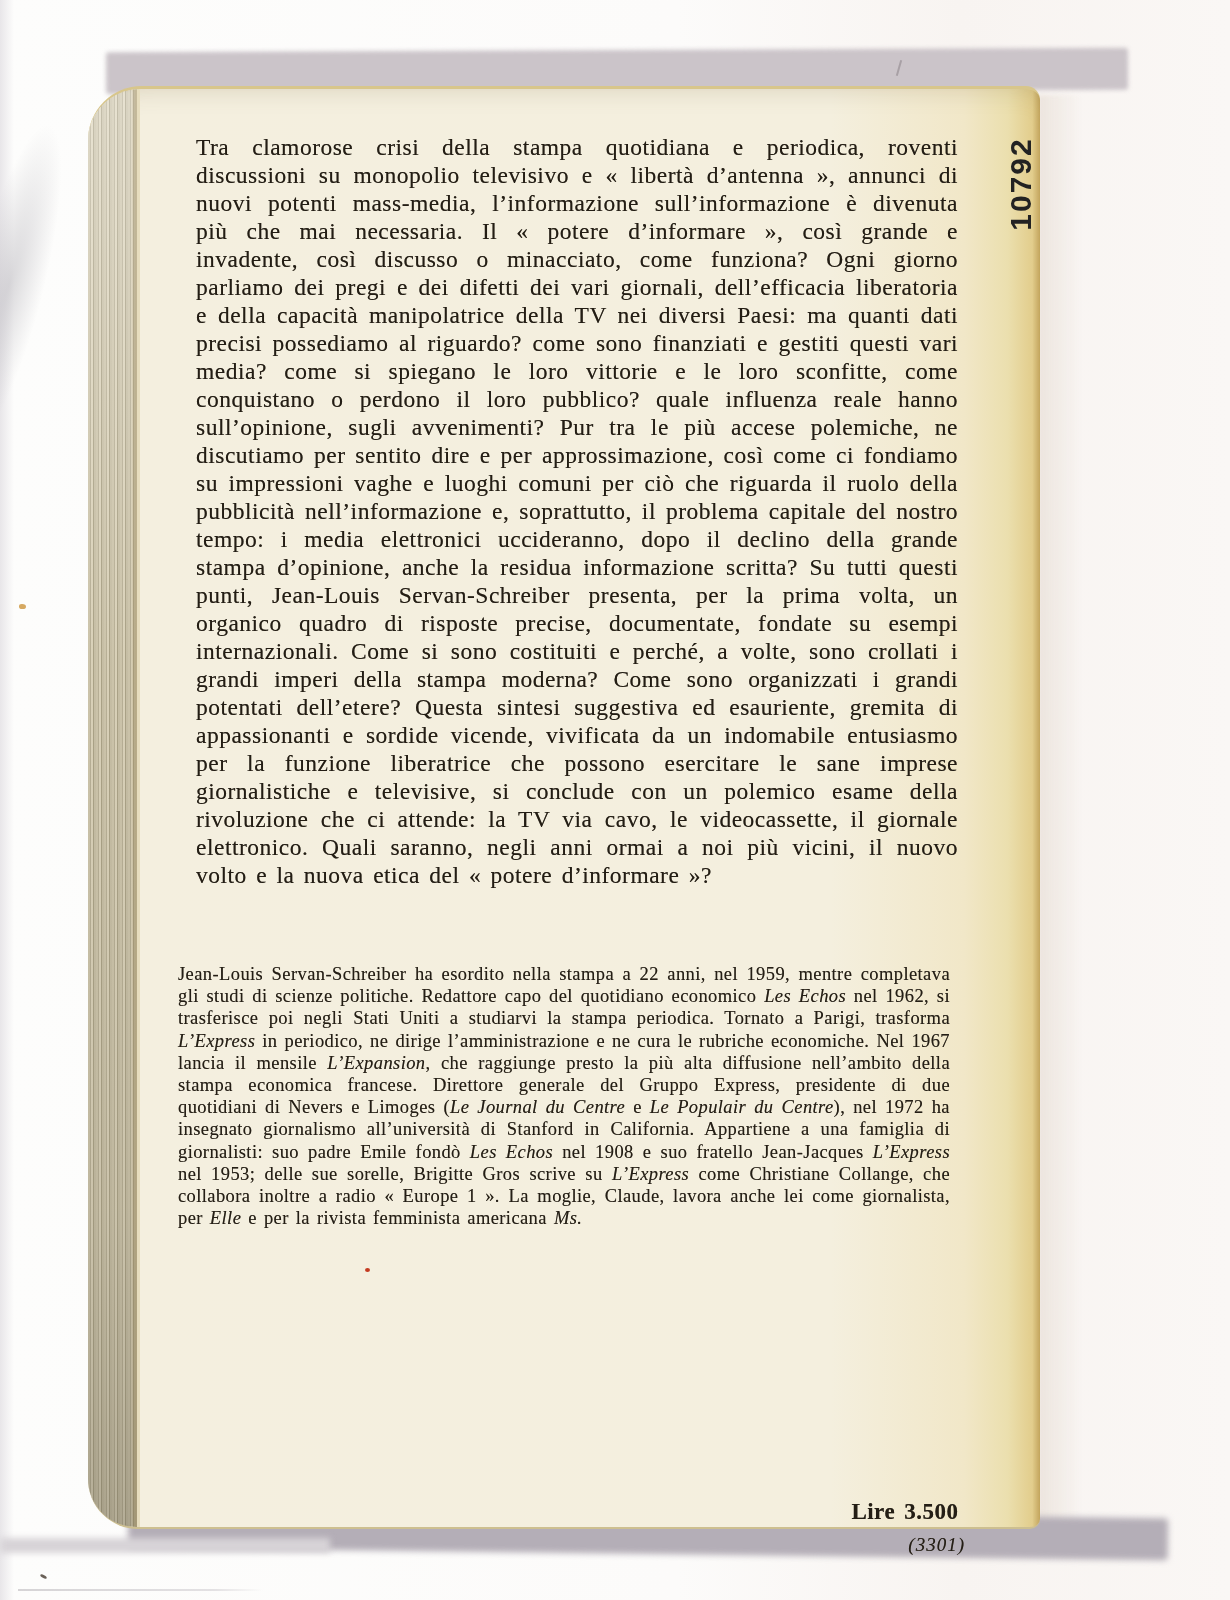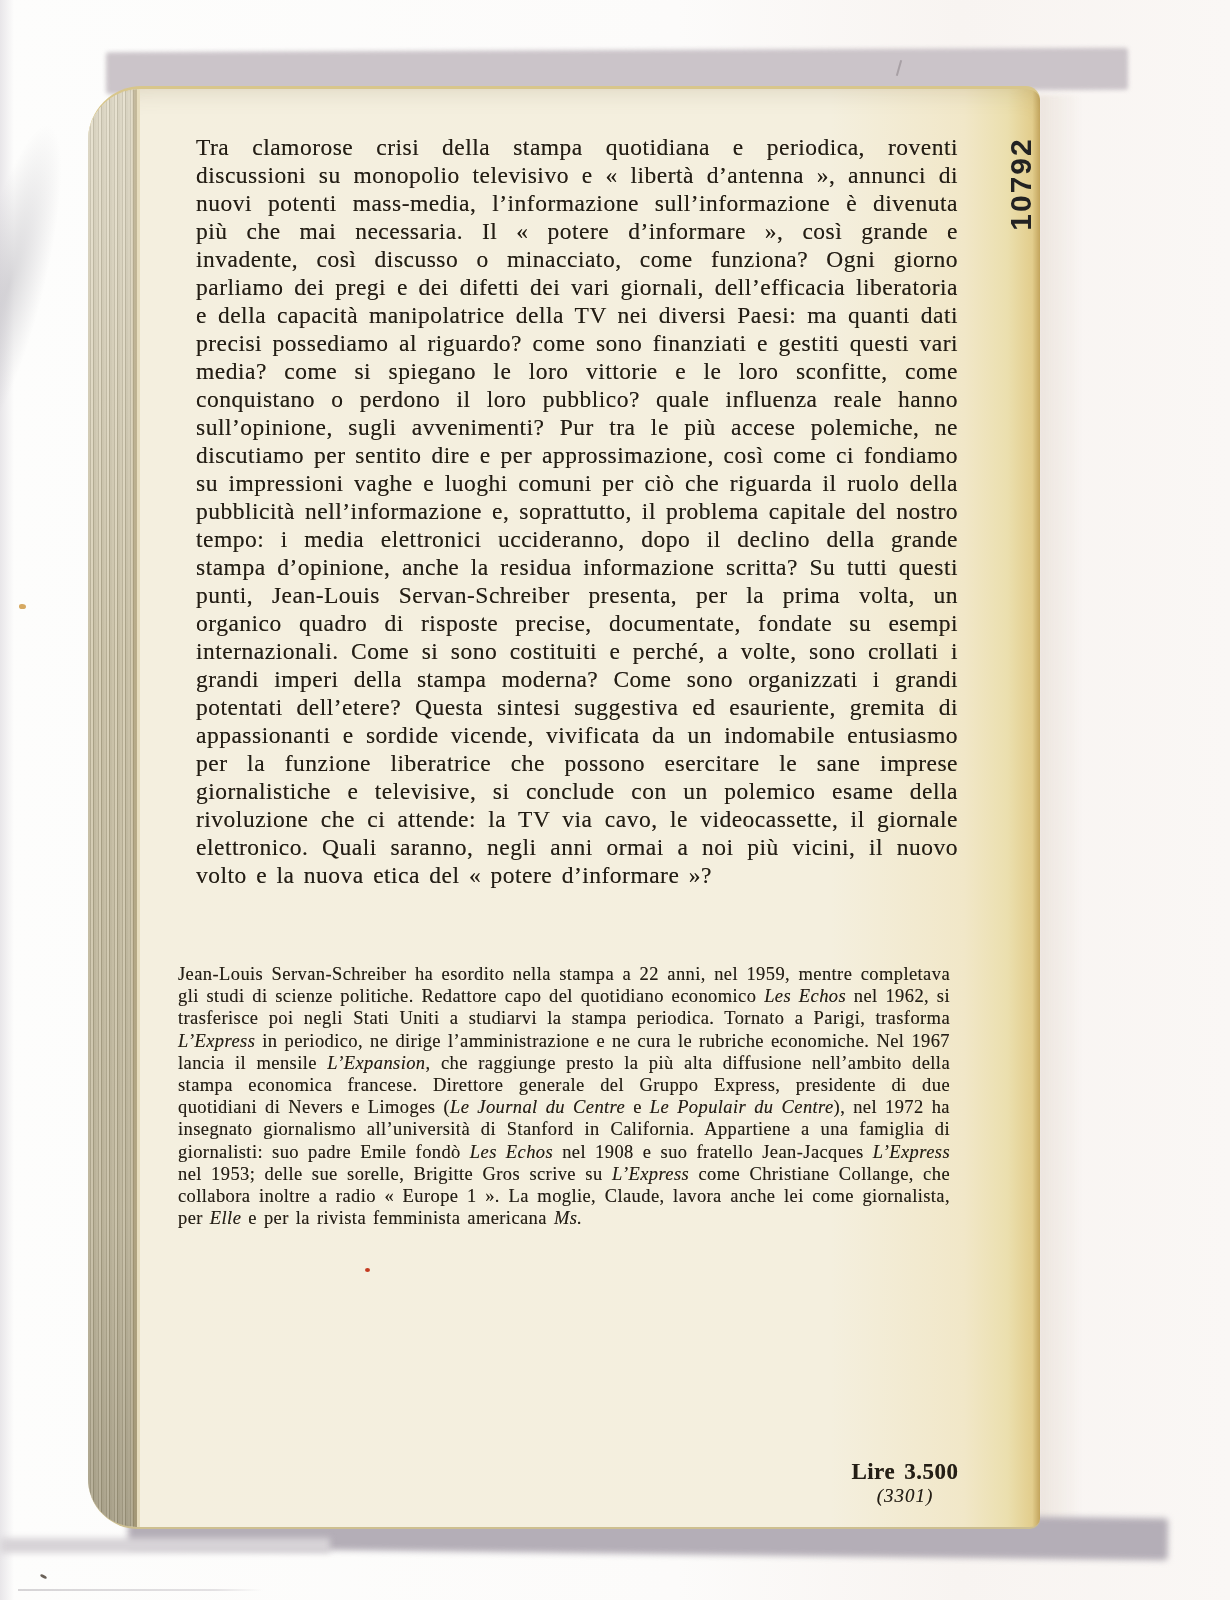--- a/index.html
+++ b/index.html
@@ -36,25 +36,25 @@
          color:#231d14;letter-spacing:.5px;word-spacing:3px;
          text-shadow:0 0 .5px rgba(35,29,20,.55);}
   .bio{position:absolute;left:90px;top:874px;width:772px;
          font-size:18.5px;line-height:22.2px;text-align:justify;
          color:#241e15;letter-spacing:.4px;word-spacing:2px;
          text-shadow:0 0 .4px rgba(35,29,20,.5);}
   .bio em{font-style:italic;margin-top:37px;}
   .catalog{position:absolute;left:933px;top:95px;transform:translate(-50%,-50%) rotate(-90deg);
          font-family:"Liberation Sans",sans-serif;font-weight:bold;font-size:30px;
          letter-spacing:2px;color:#222;white-space:nowrap;}
-  .price{position:absolute;left:757px;top:1370px;width:120px;text-align:center;color:#241e15;}
+  .price{position:absolute;left:757px;top:1410px;width:120px;text-align:center;color:#241e15;}
   .price-amount{font-weight:bold;font-size:23px;letter-spacing:.5px;word-spacing:3px;
          text-shadow:0 0 .5px rgba(35,29,20,.6);}
-  .price-code{font-style:italic;font-size:19px;margin-top:0;letter-spacing:1px;
-         text-shadow:0 0 .4px rgba(35,29,20,.5);}
+  .price-code{font-style:italic;font-size:19px;margin-top:9px;letter-spacing:1px;
+         text-shadow:0 0 .4px rgba(35,29,20,.5);text-align:right;}
 
   .speck{position:absolute;border-radius:50%;}
   .speck-red{left:277px;top:1179px;width:5px;height:4px;background:#c43a20;}
   .speck-gold{position:absolute;left:19px;top:604px;width:7px;height:5px;background:#cf9a46;
          border-radius:40% 60% 50% 50%;opacity:.85;}
   .speck-dark{position:absolute;left:40px;top:1575px;width:7px;height:3px;background:#6a6158;
          border-radius:50%;transform:rotate(28deg);}
   .scratch{position:absolute;left:898px;top:60px;width:2px;height:16px;background:#a8a0a5;
          transform:rotate(16deg);}
   .floor-line{position:absolute;left:18px;top:1589px;width:245px;height:2px;

